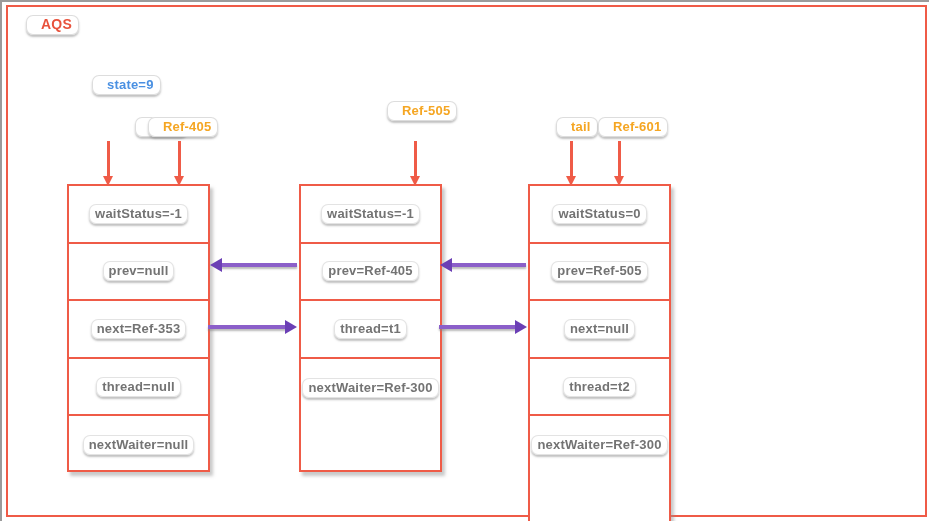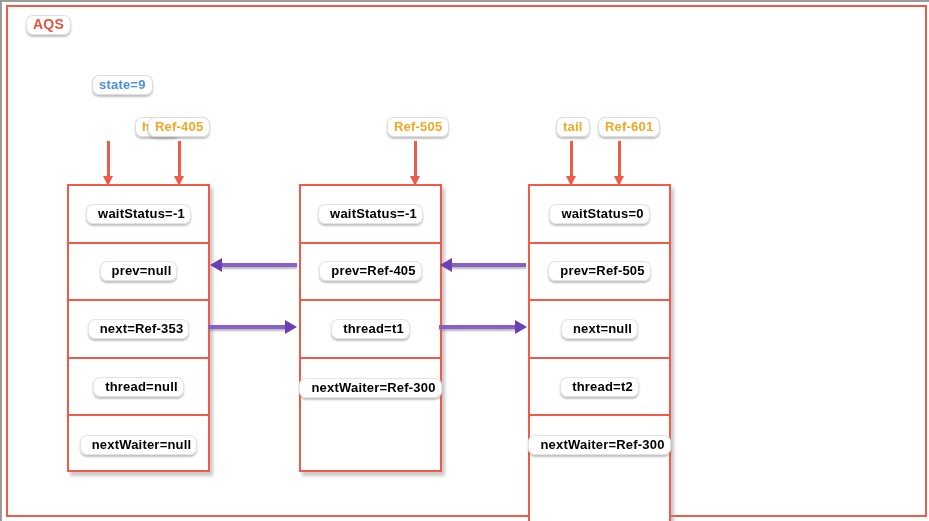--- a/index.html
+++ b/index.html
@@ -35,21 +35,21 @@
     box-sizing: border-box;
     border: 2px solid #ef5b47;
     background: #ffffff;
   }
 
   
   .pill {
     position: absolute;
     background: #ffffff;
     border-radius: 7px;
-    padding: 2px 7px 3px 7px;
+    padding: 2px 7px 3px 15px;
     font-weight: bold;
     font-size: 13px;
     line-height: 15px;
     white-space: nowrap;
     box-shadow: 0 2px 2px rgba(120,120,120,0.45),
                 0 0 0 1px rgba(210,210,210,0.75) inset;
     letter-spacing: 0.2px;
   }
   .pill.red   { color: #e8523c; font-size: 14px; }
   .pill.gold  { color: #f5a623; }
@@ -116,45 +116,45 @@
     height: 57.6px;
     border-bottom: 2px solid #ef5b47;
     display: flex;
     align-items: center;
     justify-content: center;
   }
   .node-row:last-child { border-bottom: none; }
 
   .field {
     background: #ffffff;
-    color: #000000;
+    color: #737373;
     font-weight: bold;
     font-size: 13px;
     line-height: 15px;
-    padding: 2px 6px 3px 12px;
+    padding: 2px 6px 3px 6px;
     border-radius: 7px;
     white-space: nowrap;
     box-shadow: 0 2px 2px rgba(120,120,120,0.45),
                 0 0 0 1px rgba(215,215,215,0.7) inset;
     letter-spacing: 0.2px;
   }
 </style>
 </head>
 <body>
 
 <div id="canvas">
   <div id="frame">
 
     <div class="pill red" style="left:18px; top:8px;">AQS</div>
 
     <div class="pill blue" style="left:84px; top:68px;">state=9</div>
 
     <div class="pill gold" style="left:79px; top:110px;margin-left:48px;">head</div>
     <div class="pill gold" style="left:140px; top:110px;">Ref-405</div>
-    <div class="pill gold" style="left:379px; top:110px;">Ref-505</div>
+    <div class="pill gold" style="left:379px; top:94px;">Ref-505</div>
     <div class="pill gold" style="left:548px; top:110px;">tail</div>
     <div class="pill gold" style="left:590px; top:110px;">Ref-601</div>
 
     <div class="v-arrow" style="left:99px;  top:134px; height:36px;"></div>
     <div class="v-arrow" style="left:170px; top:134px; height:36px;"></div>
     <div class="v-arrow" style="left:406px; top:134px; height:36px;"></div>
     <div class="v-arrow" style="left:562px; top:134px; height:36px;"></div>
     <div class="v-arrow" style="left:610px; top:134px; height:36px;"></div>
 
     <div class="node" style="left:59px; top:177px; width:143px; height:288px;">

